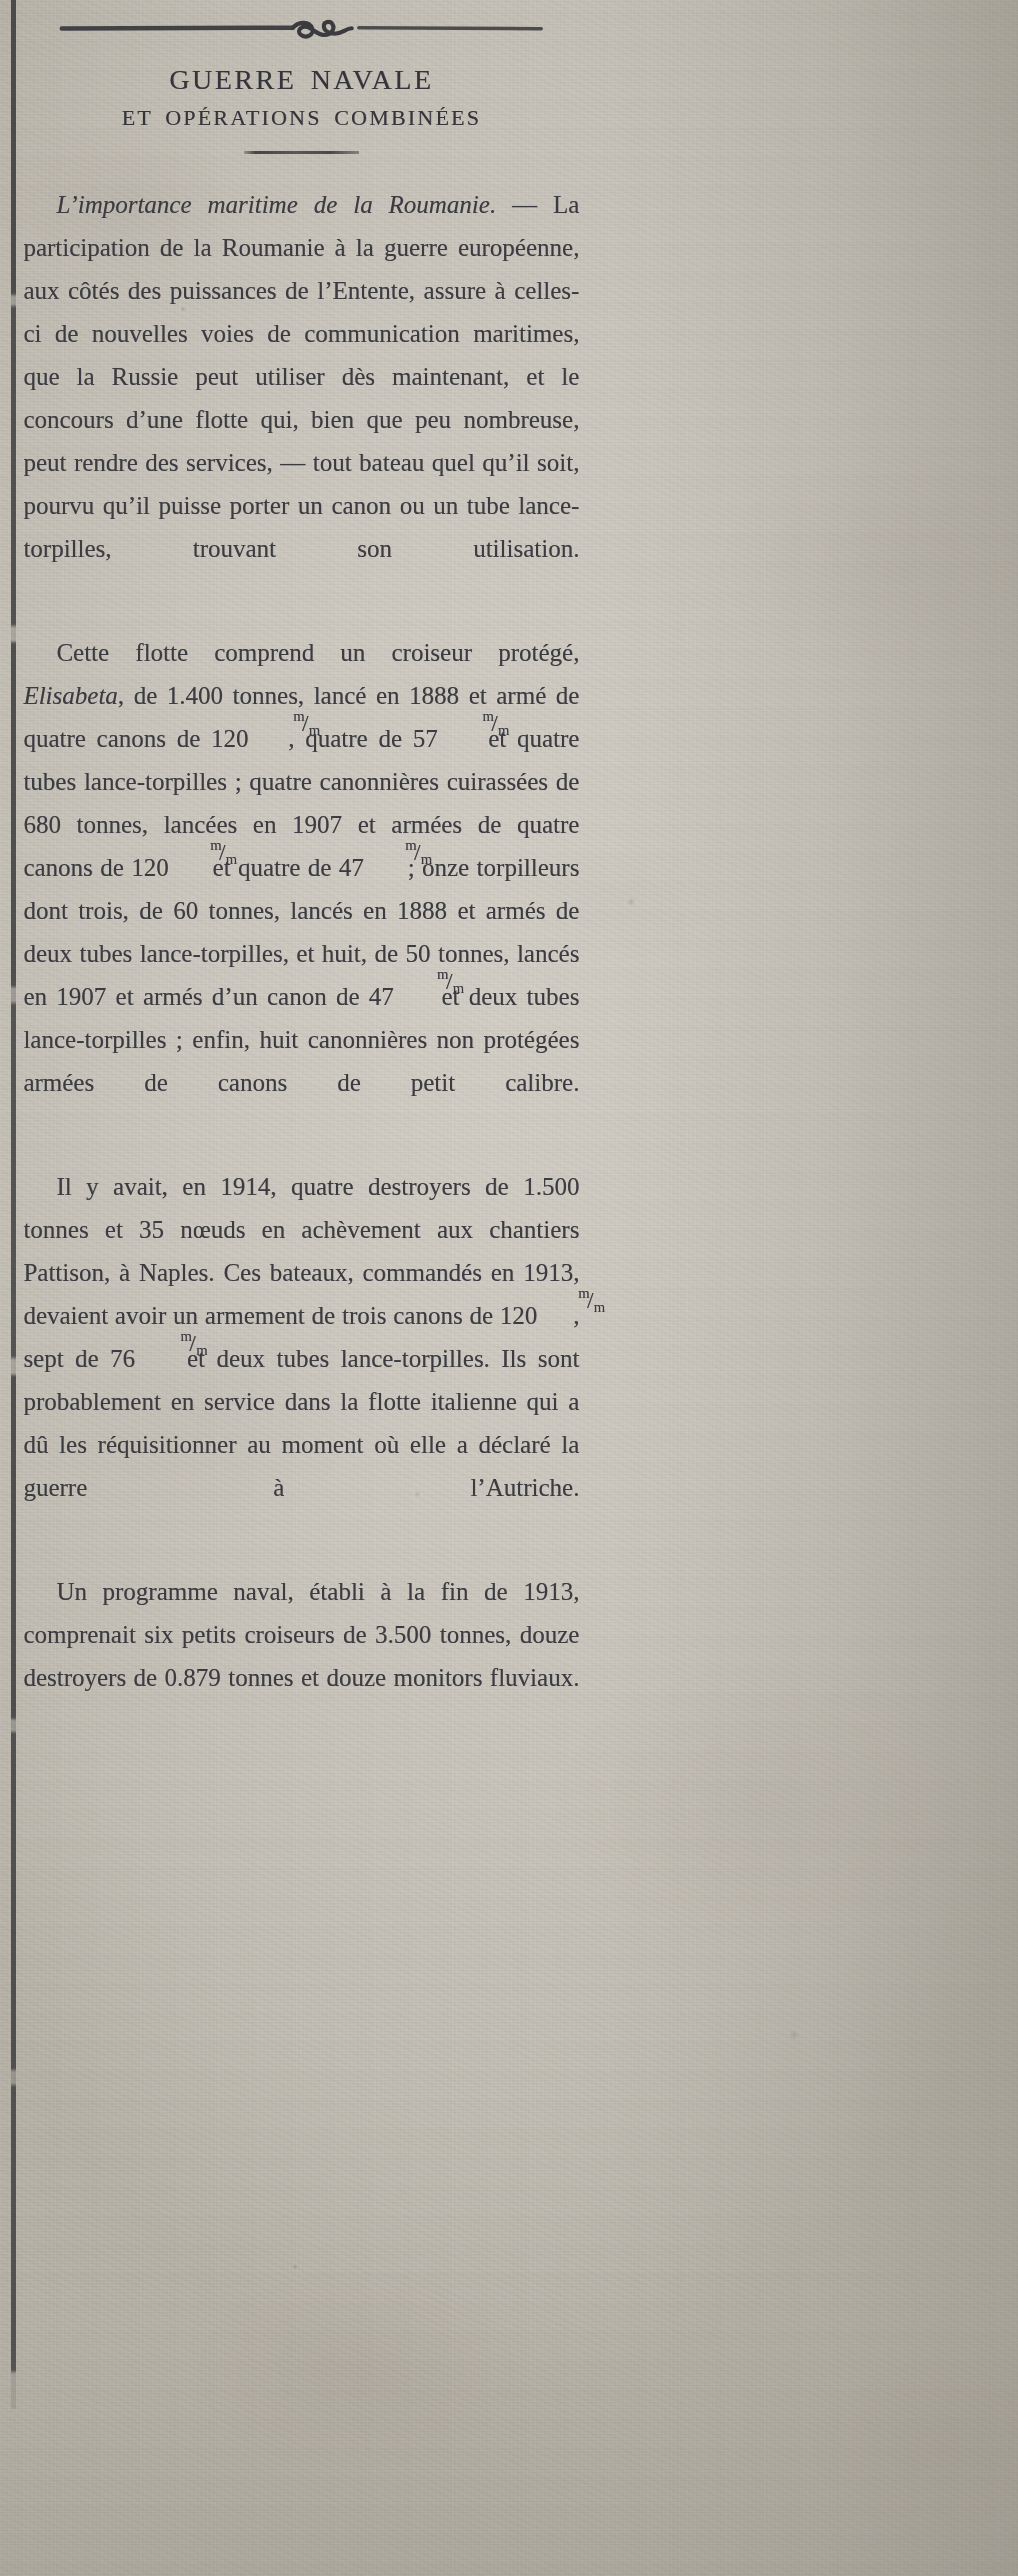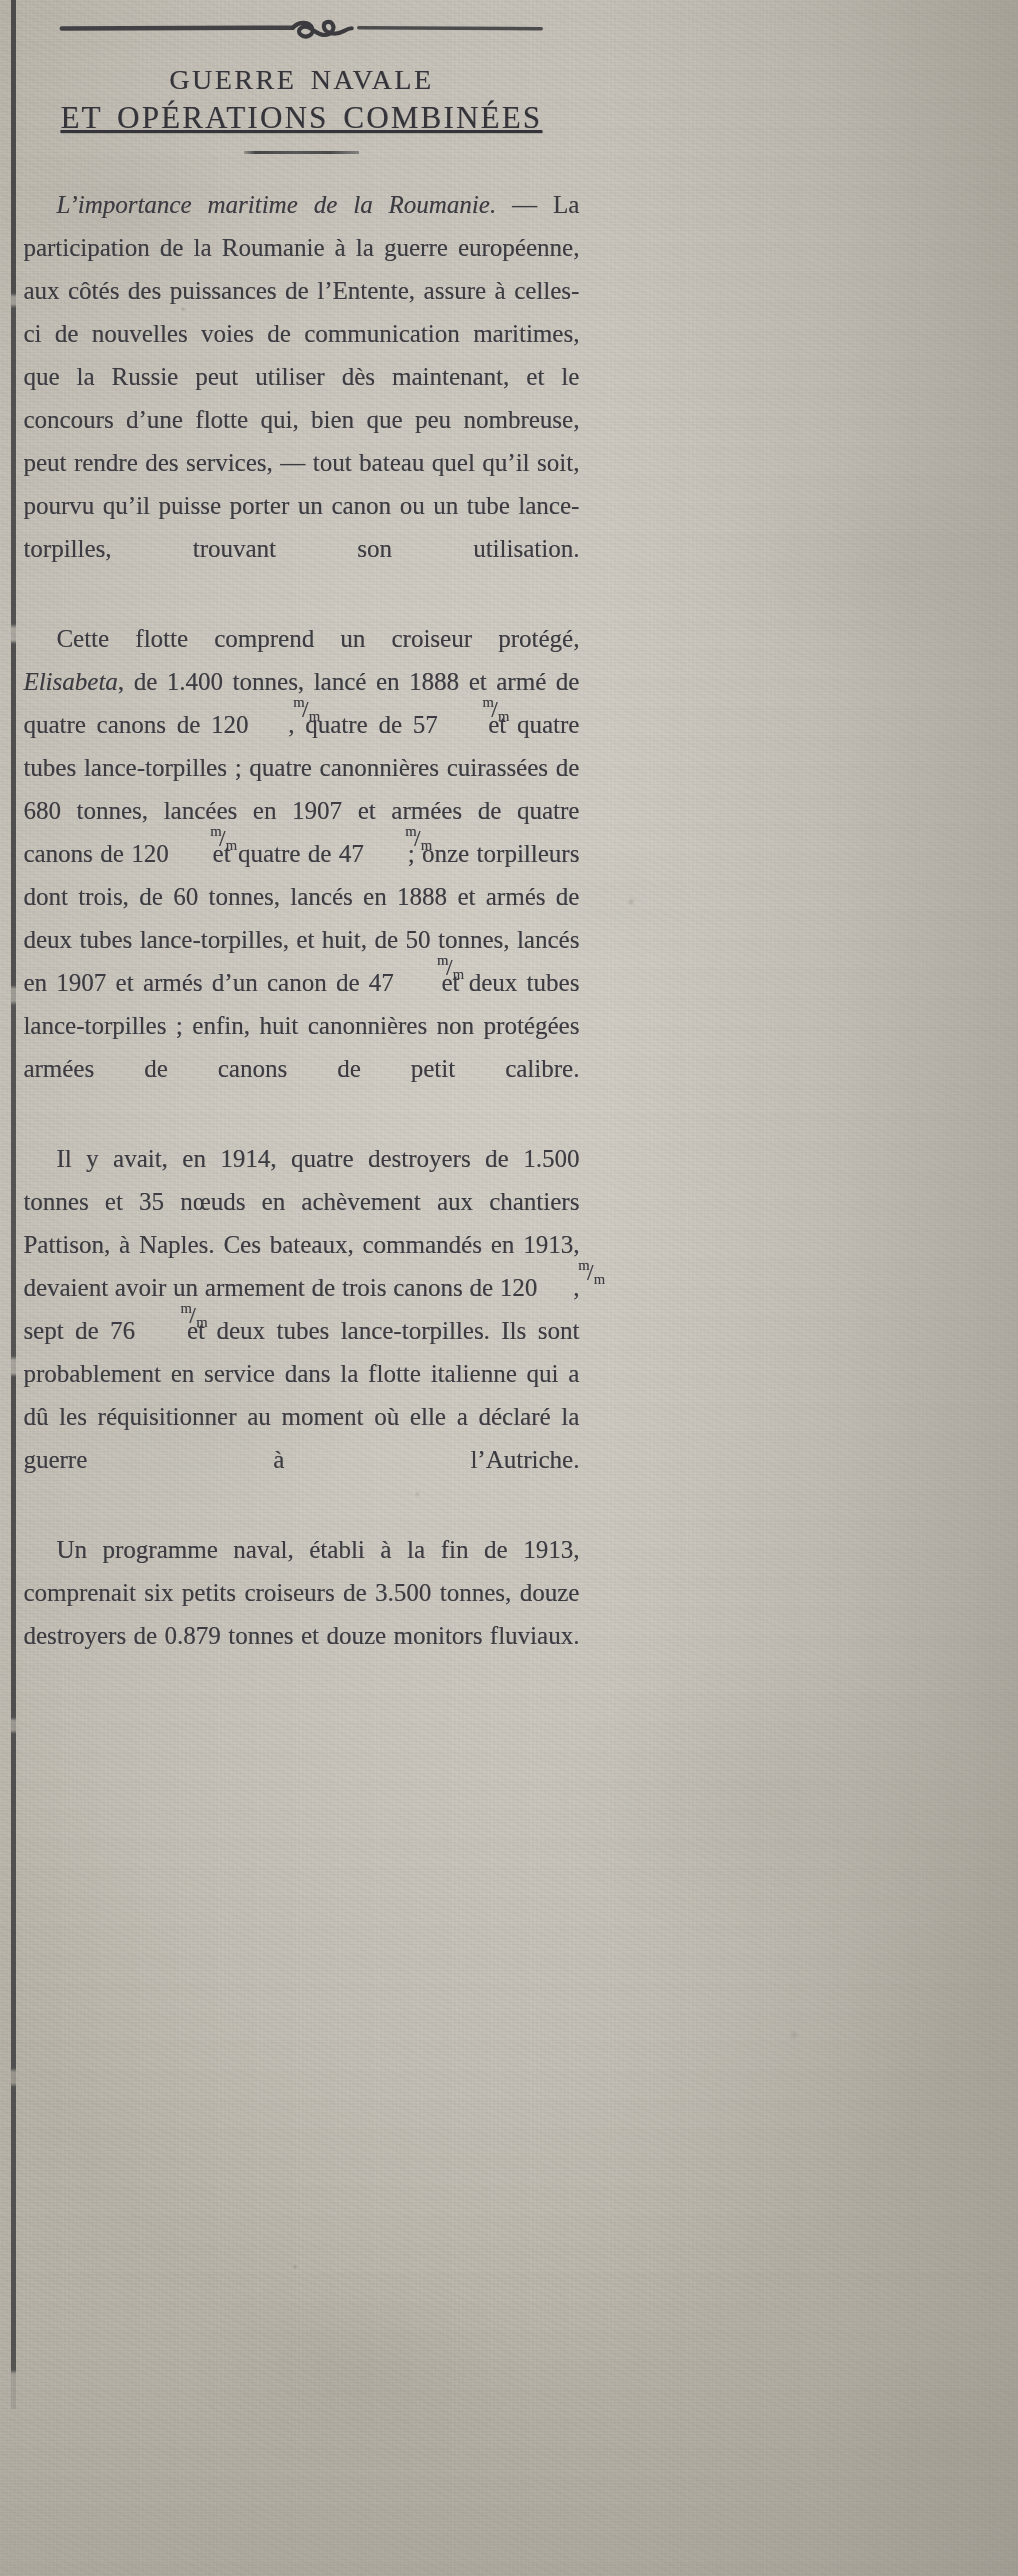--- a/index.html
+++ b/index.html
@@ -114,21 +114,21 @@
   h1.title-main, h2.title-sub {
     margin: 0;
     font-weight: 400;
     color: #34343a;
     font-family: "Liberation Serif", "DejaVu Serif", serif;
     letter-spacing: 2.5px;
     word-spacing: 4.9px;
     text-shadow: 0.4px 0.4px 0.4px rgba(60,60,66,.45);
   }
   h1.title-main { font-size: 28px; line-height: 37px; }
-  h2.title-sub  { font-size: 31px; line-height: 35px; padding-top: 2px; letter-spacing: 2.2px; text-decoration: underline;}
+  h2.title-sub  { font-size: 22px; line-height: 35px; padding-top: 2px; letter-spacing: 2.2px;}
 
   .rule-short {
     width: 115px;
     height: 2.9px;
     margin: 16.6px auto 0 auto;
     background: linear-gradient(90deg,
         rgba(70,70,74,.35) 0%, rgba(58,58,62,.92) 10%,
         rgba(58,58,62,.78) 45%, rgba(58,58,62,.9) 75%, rgba(70,70,74,.5) 100%);
     filter: blur(0.2px);
   }
@@ -139,21 +139,21 @@
     margin: 0;
     color: #3b3b41;
     font-size: 25px;
     line-height: 43px;
     text-align: justify;
     text-justify: inter-word;
     text-indent: 33px;
     word-spacing: 0.5px;
     text-shadow: 0.3px 0.3px 0.4px rgba(62,62,68,.42);
   }
-  p.para + p.para { margin-top: 4px; }
+  p.para + p.para { margin-top: 18px; }
   p.para em { }
 
   
   p.para::after {
     content: "";
     display: inline-block;
     width: 100%;
   }
 
   

